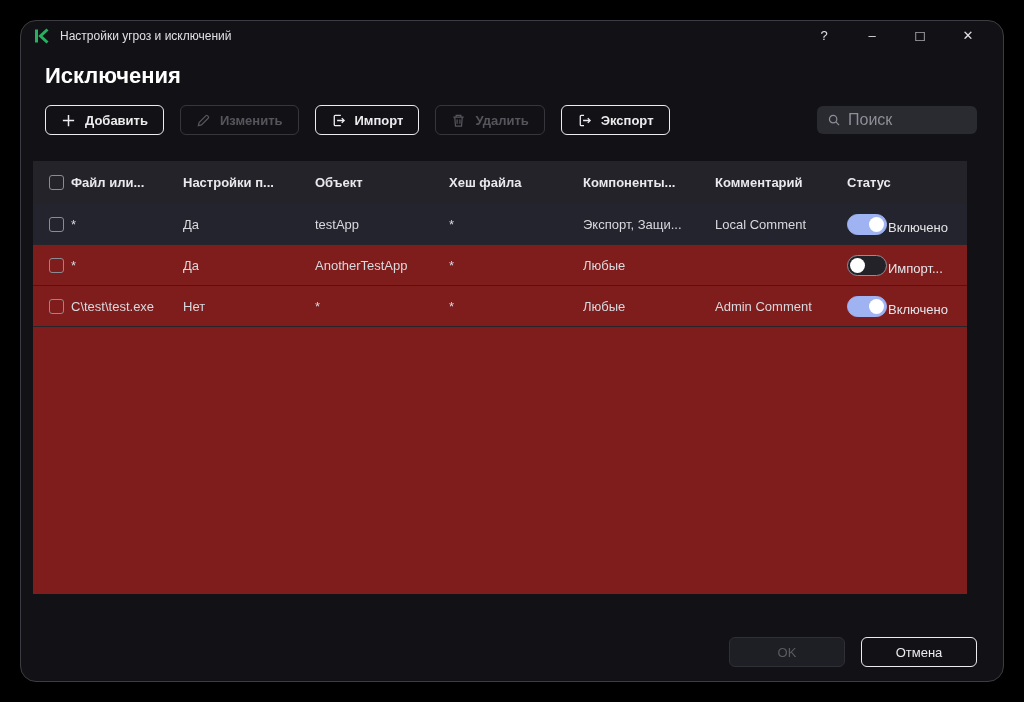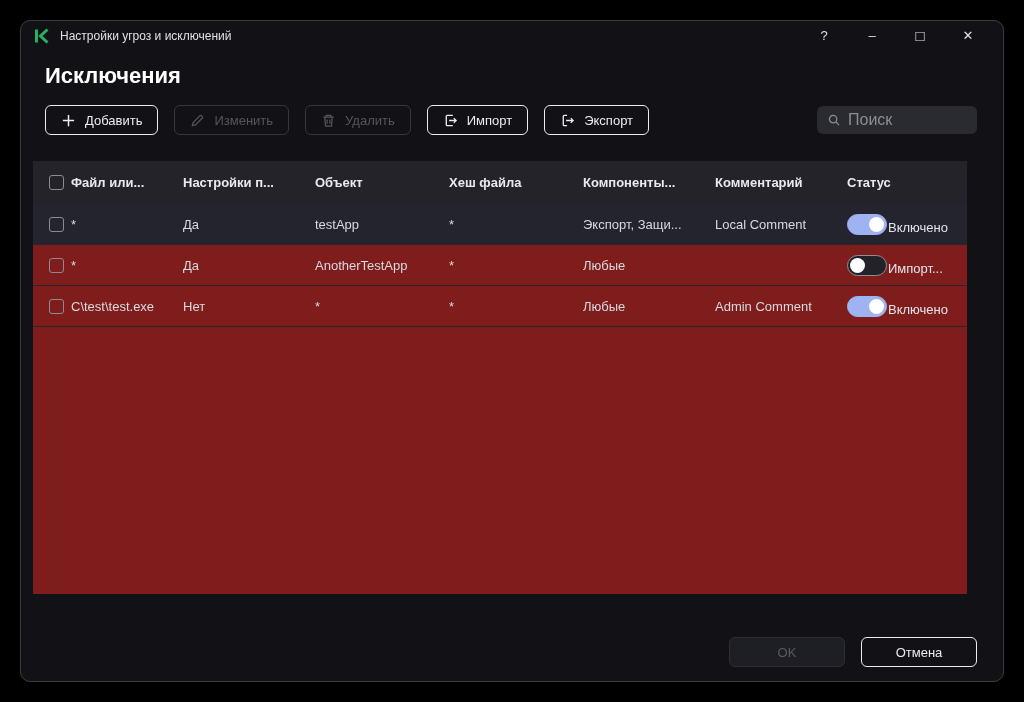--- a/index.html
+++ b/index.html
@@ -8,21 +8,21 @@
     background:#000;
     font-family:"Liberation Sans", sans-serif;
     position:relative;
     overflow:hidden;
     color:#e4e4e8;
   }
   .window {
     position:absolute; left:20px; top:20px; width:984px; height:662px;
     background:#121216;
     border:1px solid #3c3c42;
-    border-radius:10px;
+    border-radius:16px;
   }
   
   .titlebar {
     position:absolute; left:0; top:0; right:0; height:30px;
     display:flex; align-items:center;
     padding:0 18px 0 13px;
   }
   .logo { width:16px; height:16px; margin-right:10px; display:inline-flex; }
   .win-title { font-size:12px; color:#e0e0e4; }
   .win-controls { margin-left:auto; display:flex; align-items:center; }
@@ -40,21 +40,21 @@
   .toolbar {
     position:absolute; left:24px; right:26px; top:84px; height:30px;
     display:flex; align-items:center; gap:16px;
   }
   .tb-btn {
     display:inline-flex; align-items:center; gap:9px;
     height:30px; padding:0 15px;
     background:transparent;
     border:1px solid #ececef; border-radius:6px;
     color:#ececef; font-size:13px; font-family:inherit;
-    cursor:pointer; white-space:nowrap;
+    cursor:pointer; white-space:nowrap;font-weight:bold;
   }
   .tb-btn svg { stroke:#ececef; }
   .tb-btn.disabled { border-color:#36363c; color:#55555c; }
   .tb-btn.disabled svg { stroke:#55555c; }
   .search {
     margin-left:auto;
     display:flex; align-items:center; gap:7px;
     width:160px; height:28px;
     background:#2a2a31; border-radius:6px; padding:0 10px;
   }
@@ -163,32 +163,32 @@
         <path d="M8 2v12M2 8h12"></path>
       </svg>
       <span>Добавить</span>
     </button>
     <button class="tb-btn disabled" aria-disabled="true">
       <svg width="15" height="15" viewBox="0 0 16 16" fill="none" stroke-width="1.3">
         <path d="M2.5 13.5l.8-3.3 7.4-7.4a1 1 0 011.4 0l1.1 1.1a1 1 0 010 1.4l-7.4 7.4-3.3.8z"></path>
       </svg>
       <span>Изменить</span>
     </button>
-    <button class="tb-btn disabled" aria-disabled="true">
-      <svg width="15" height="15" viewBox="0 0 16 16" fill="none" stroke-width="1.3">
-        <path d="M2.5 4.5h11M5.5 4.5v-2h5v2M4 4.5l.8 9.5h6.4l.8-9.5M6.5 7v4.5M9.5 7v4.5"></path>
-      </svg>
-      <span>Удалить</span>
-    </button>
     <button class="tb-btn">
       <svg width="15" height="15" viewBox="0 0 16 16" fill="none" stroke-width="1.4">
         <path d="M10.5 2.5H4.5a1 1 0 00-1 1v9a1 1 0 001 1h6"></path>
         <path d="M6.5 8h7.5M11.5 5.5L14 8l-2.5 2.5"></path>
       </svg>
       <span>Импорт</span>
+    </button>
+    <button class="tb-btn disabled" aria-disabled="true">
+      <svg width="15" height="15" viewBox="0 0 16 16" fill="none" stroke-width="1.3">
+        <path d="M2.5 4.5h11M5.5 4.5v-2h5v2M4 4.5l.8 9.5h6.4l.8-9.5M6.5 7v4.5M9.5 7v4.5"></path>
+      </svg>
+      <span>Удалить</span>
     </button>
     <button class="tb-btn">
       <svg width="15" height="15" viewBox="0 0 16 16" fill="none" stroke-width="1.4">
         <path d="M7.5 2.5h-3a1 1 0 00-1 1v9a1 1 0 001 1h3"></path>
         <path d="M6.5 8h7.5M11.5 5.5L14 8l-2.5 2.5"></path>
       </svg>
       <span>Экспорт</span>
     </button>
     <div class="search">
       <svg width="14" height="14" viewBox="0 0 16 16" fill="none" stroke-width="1.4">

